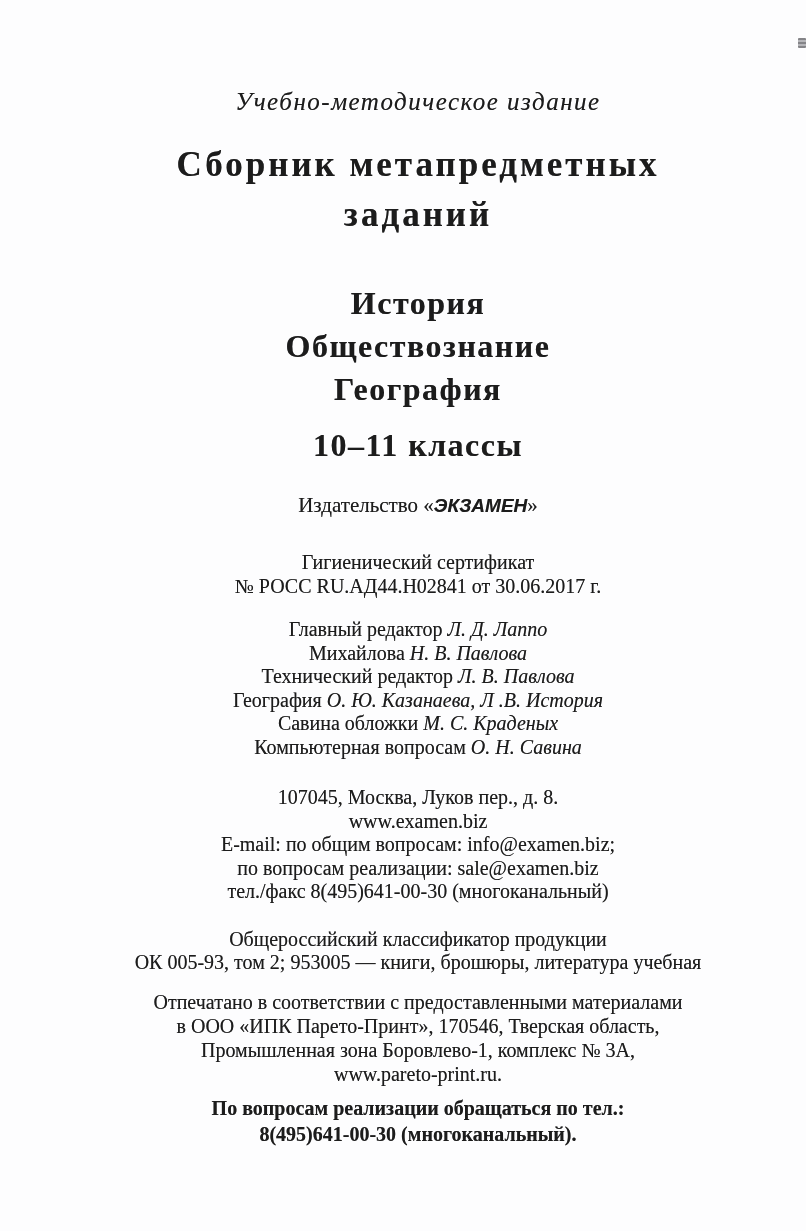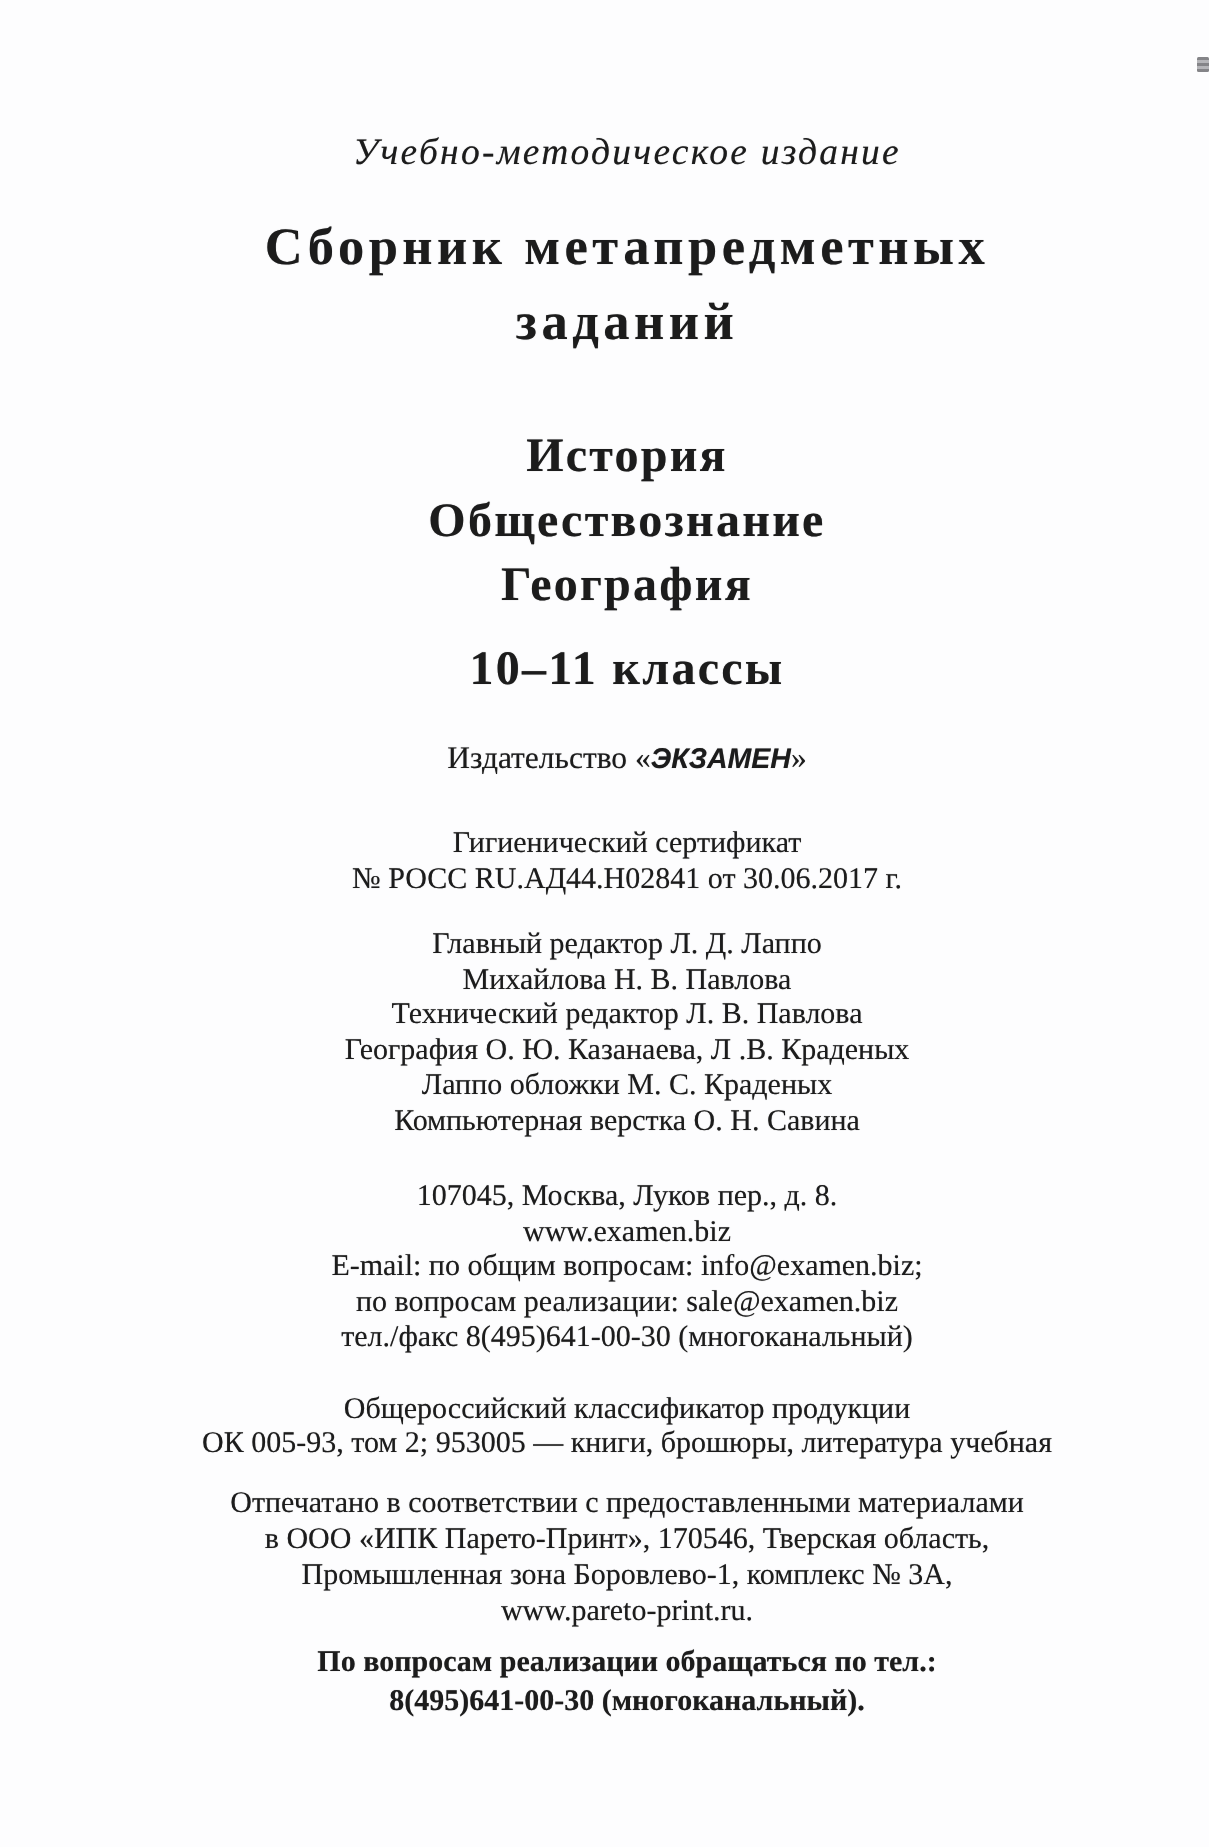--- a/index.html
+++ b/index.html
@@ -71,20 +71,21 @@
     top: 551px;
     font-size: 20px;
     line-height: 23.5px;
   }
   .staff {
     top: 618px;
     font-size: 20px;
     line-height: 23.5px;
   }
   .staff .name {
+    font-style: italic;
   }
   .contact {
     top: 786px;
     font-size: 20px;
     line-height: 23.5px;
   }
   .classifier {
     top: 928px;
     font-size: 20px;
     line-height: 22.5px;
@@ -139,23 +140,23 @@
 
   <div class="block certificate">
     <div>Гигиенический сертификат</div>
     <div>№ РОСС RU.АД44.Н02841 от 30.06.2017 г.</div>
   </div>
 
   <div class="block staff">
     <div><span>Главный редактор </span><span class="name">Л. Д. Лаппо</span></div>
     <div><span>Михайлова </span><span class="name">Н. В. Павлова</span></div>
     <div><span>Технический редактор </span><span class="name">Л. В. Павлова</span></div>
-    <div><span>География </span><span class="name">О. Ю. Казанаева, Л .В. Краденых</span></div>
-    <div><span>Лаппо обложки </span><span class="name">М. С. Краденых</span></div>
-    <div><span>Компьютерная верстка </span><span class="name">О. Н. Савина</span></div>
+    <div><span>География </span><span class="name">О. Ю. Казанаева, Л .В. История</span></div>
+    <div><span>Савина обложки </span><span class="name">М. С. Краденых</span></div>
+    <div><span>Компьютерная вопросам </span><span class="name">О. Н. Савина</span></div>
   </div>
 
   <div class="block contact">
     <div>107045, Москва, Луков пер., д. 8.</div>
     <div>www.examen.biz</div>
     <div>E-mail: по общим вопросам: info@examen.biz;</div>
     <div>по вопросам реализации: sale@examen.biz</div>
     <div>тел./факс 8(495)641-00-30 (многоканальный)</div>
   </div>
 

